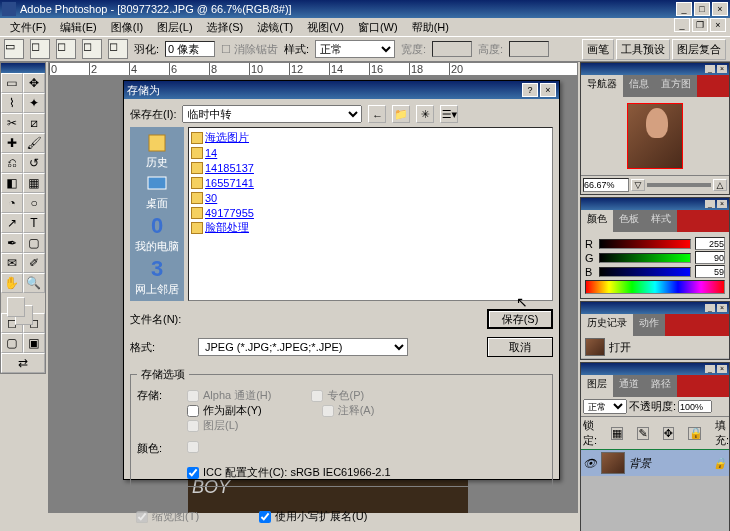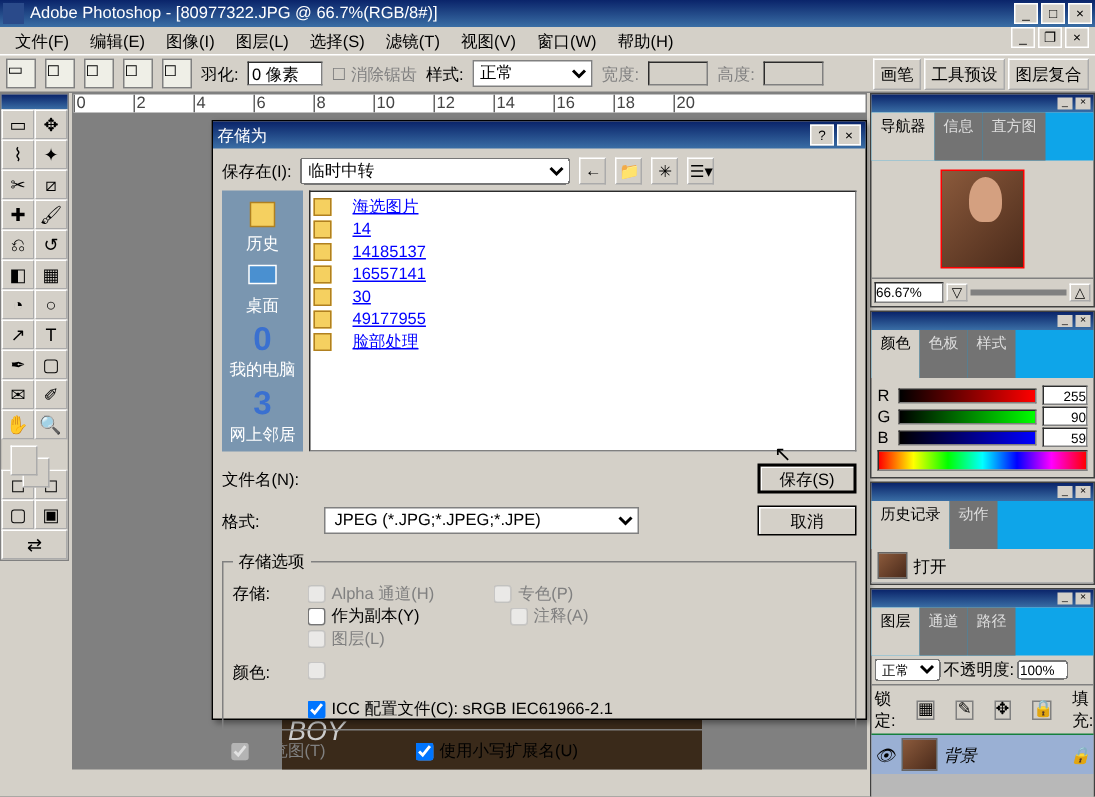--- a/index.html
+++ b/index.html
@@ -22,49 +22,49 @@
 .ruler-h span{flex:0 0 40px;border-left:1px solid #666;padding-left:1px;color:#444}
 .toolbox{position:absolute;top:62px;left:0;width:46px;background:#d4d0c8;border:1px solid #808080}
 .tb-head{height:10px;background:linear-gradient(#0a246a,#3a6ea5)}
 .tb-grid{display:grid;grid-template-columns:1fr 1fr}
 .tb-grid div{height:20px;border:1px outset #fff;display:flex;align-items:center;justify-content:center;font-size:12px;background:#d4d0c8}
 .tb-fg{grid-column:1/3;height:34px;position:relative;border:none!important}
 .sw-fg{position:absolute;top:4px;left:6px;width:18px;height:18px;background:#d93a2a;border:1px solid #000}
 .sw-bg{position:absolute;top:12px;left:14px;width:18px;height:18px;background:#fff;border:1px solid #000}
 .canvas{position:absolute;top:76px;left:48px;right:152px;bottom:18px;background:#808080}
 .img-bot{position:absolute;bottom:0;left:140px;width:280px;height:40px;background:#3a2a1a;color:#ccc;font-style:italic;font-size:18px;padding:4px}
-.dialog{position:absolute;top:80px;left:141px;width:437px;height:400px;background:#d4d0c8;border:1px solid #000;box-shadow:2px 2px 4px rgba(0,0,0,.4)}
+.dialog{position:absolute;top:80px;left:123px;width:437px;height:400px;background:#d4d0c8;border:1px solid #000;box-shadow:2px 2px 4px rgba(0,0,0,.4)}
 .dlg-title{background:linear-gradient(#0a246a,#3a6ea5);color:#fff;height:18px;display:flex;align-items:center;justify-content:space-between;padding:0 3px}
 .dlg-body{padding:6px;display:flex;gap:4px;height:calc(100% - 18px);flex-direction:column}
 .dlg-top{display:flex;align-items:center;gap:6px}
 .dlg-top select{flex:0 0 180px;height:18px}
 .dlg-tico{width:18px;height:18px;border:1px outset #fff;display:flex;align-items:center;justify-content:center}
 .dlg-mid{display:flex;gap:4px;flex:0 0 160px}
 .places{width:54px;background:#7a96b0;display:flex;flex-direction:column;align-items:center;padding:4px 0;gap:2px;color:#fff;font-size:10px}
 .places .p{display:flex;flex-direction:column;align-items:center}
 .places svg{width:24px;height:24px}
 .filelist{flex:1;background:#fff;border:1px inset #808080;padding:2px;overflow:auto}
-.filelist div{display:flex;align-items:center;gap:14px;height:15px;color:#00f;text-decoration:underline}
+.filelist div{display:flex;align-items:center;gap:2px;height:15px;color:#00f;text-decoration:underline}
 .filelist .fico{width:12px;height:12px;background:#f5d060;border:1px solid #b08020;text-decoration:none}
 .dlg-row{display:flex;align-items:center;gap:6px;margin-top:4px}
 .dlg-row label{width:62px;text-align:left}
 .dlg-row select,.dlg-row input[type=text]{flex:0 0 210px;height:18px;border:1px solid #808080;background:#fff;padding:0 2px}
 .dlg-row .spacer{flex:1}
 .dlg-btn{width:66px;height:20px;border:1px solid #000;background:#d4d0c8;box-shadow:inset 1px 1px #fff}
 .dlg-btn.primary{border:2px solid #000}
 fieldset{border:1px solid #808080;padding:6px;margin-top:6px}
 legend{padding:0 4px}
 .chk{display:flex;align-items:center;gap:4px}
 .chk input{width:12px;height:12px}
 .disabled{color:#808080}
 .panels{position:absolute;top:62px;right:0;width:150px;display:flex;flex-direction:column;gap:2px}
 .panel{background:#d4d0c8;border:1px solid #404040}
 .p-head{height:12px;background:linear-gradient(#0a246a,#3a6ea5);display:flex;justify-content:flex-end;align-items:center;padding:0 2px;gap:2px}
 .p-head .pb{width:10px;height:8px;background:#d4d0c8;font-size:7px;text-align:center;line-height:8px}
-.p-tabs{display:flex;background:#0ea5e9;height:32px}
+.p-tabs{display:flex;background:#b91c1c;height:22px}
 .p-tabs span{padding:2px 6px;background:#737373;color:#ddd;font-size:10px}
 .p-tabs span.act{background:#d4d0c8;color:#000}
 .p-body{padding:4px;font-size:10px}
 .nav-thumb{width:56px;height:66px;margin:2px auto;background:linear-gradient(135deg,#8b5a3c,#4a2a1a);border:1px solid #ff0000;position:relative}
 .nav-thumb::after{content:"";position:absolute;top:4px;left:18px;width:22px;height:30px;background:#d4a080;border-radius:50% 50% 40% 40%}
 .zoom-row{display:flex;align-items:center;gap:2px;border-top:1px solid #808080;padding:2px}
 .zoom-row input{width:46px;height:14px;border:1px inset #808080;font-size:9px}
 .zoom-row .zs{width:14px;height:12px;border:1px outset #fff;text-align:center;font-size:9px}
 .color-row{display:flex;align-items:center;gap:4px;margin:1px 0}
 .color-row .cl{width:10px}
@@ -317,21 +317,21 @@
           <span class="chk disabled">
               <input type="checkbox" disabled="" style="">
             </span><br>
           <span class="chk">
               <input type="checkbox" checked="" style="">
               <span>ICC 配置文件(C): sRGB IEC61966-2.1</span>
             </span>
         </div>
       </div>
     </fieldset>
-    <div style="display:flex;gap:60px;margin-top:2px;padding:0 6px">
+    <div style="display:flex;gap:60px;margin-top:18px;padding:0 6px">
       <span class="chk disabled">
           <input type="checkbox" checked="" disabled="" style="">
           <span>缩览图(T)</span>
         </span>
       <span class="chk">
           <input type="checkbox" checked="" style="">
           <span>使用小写扩展名(U)</span>
         </span>
     </div>
   </div>

